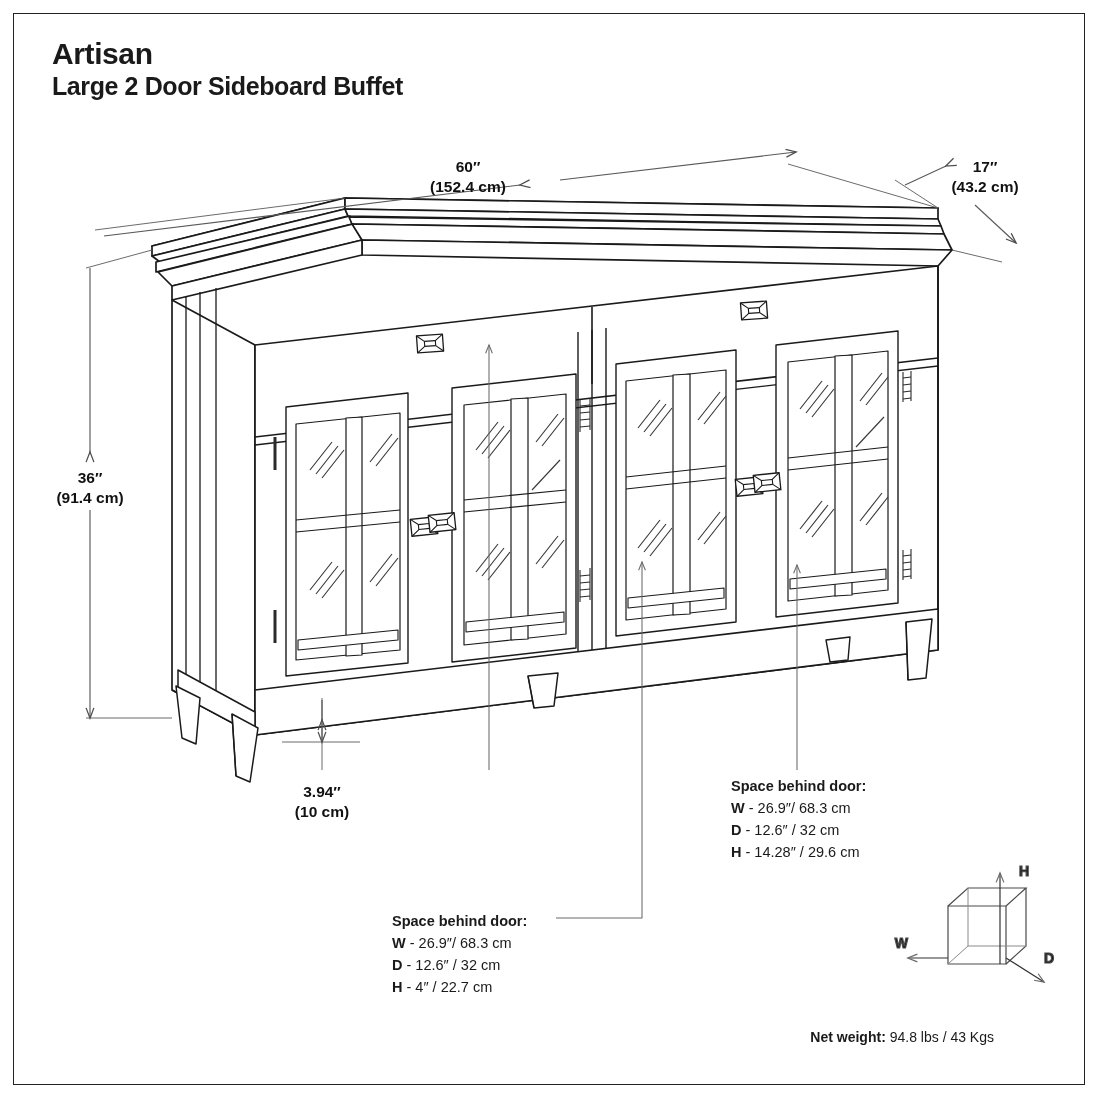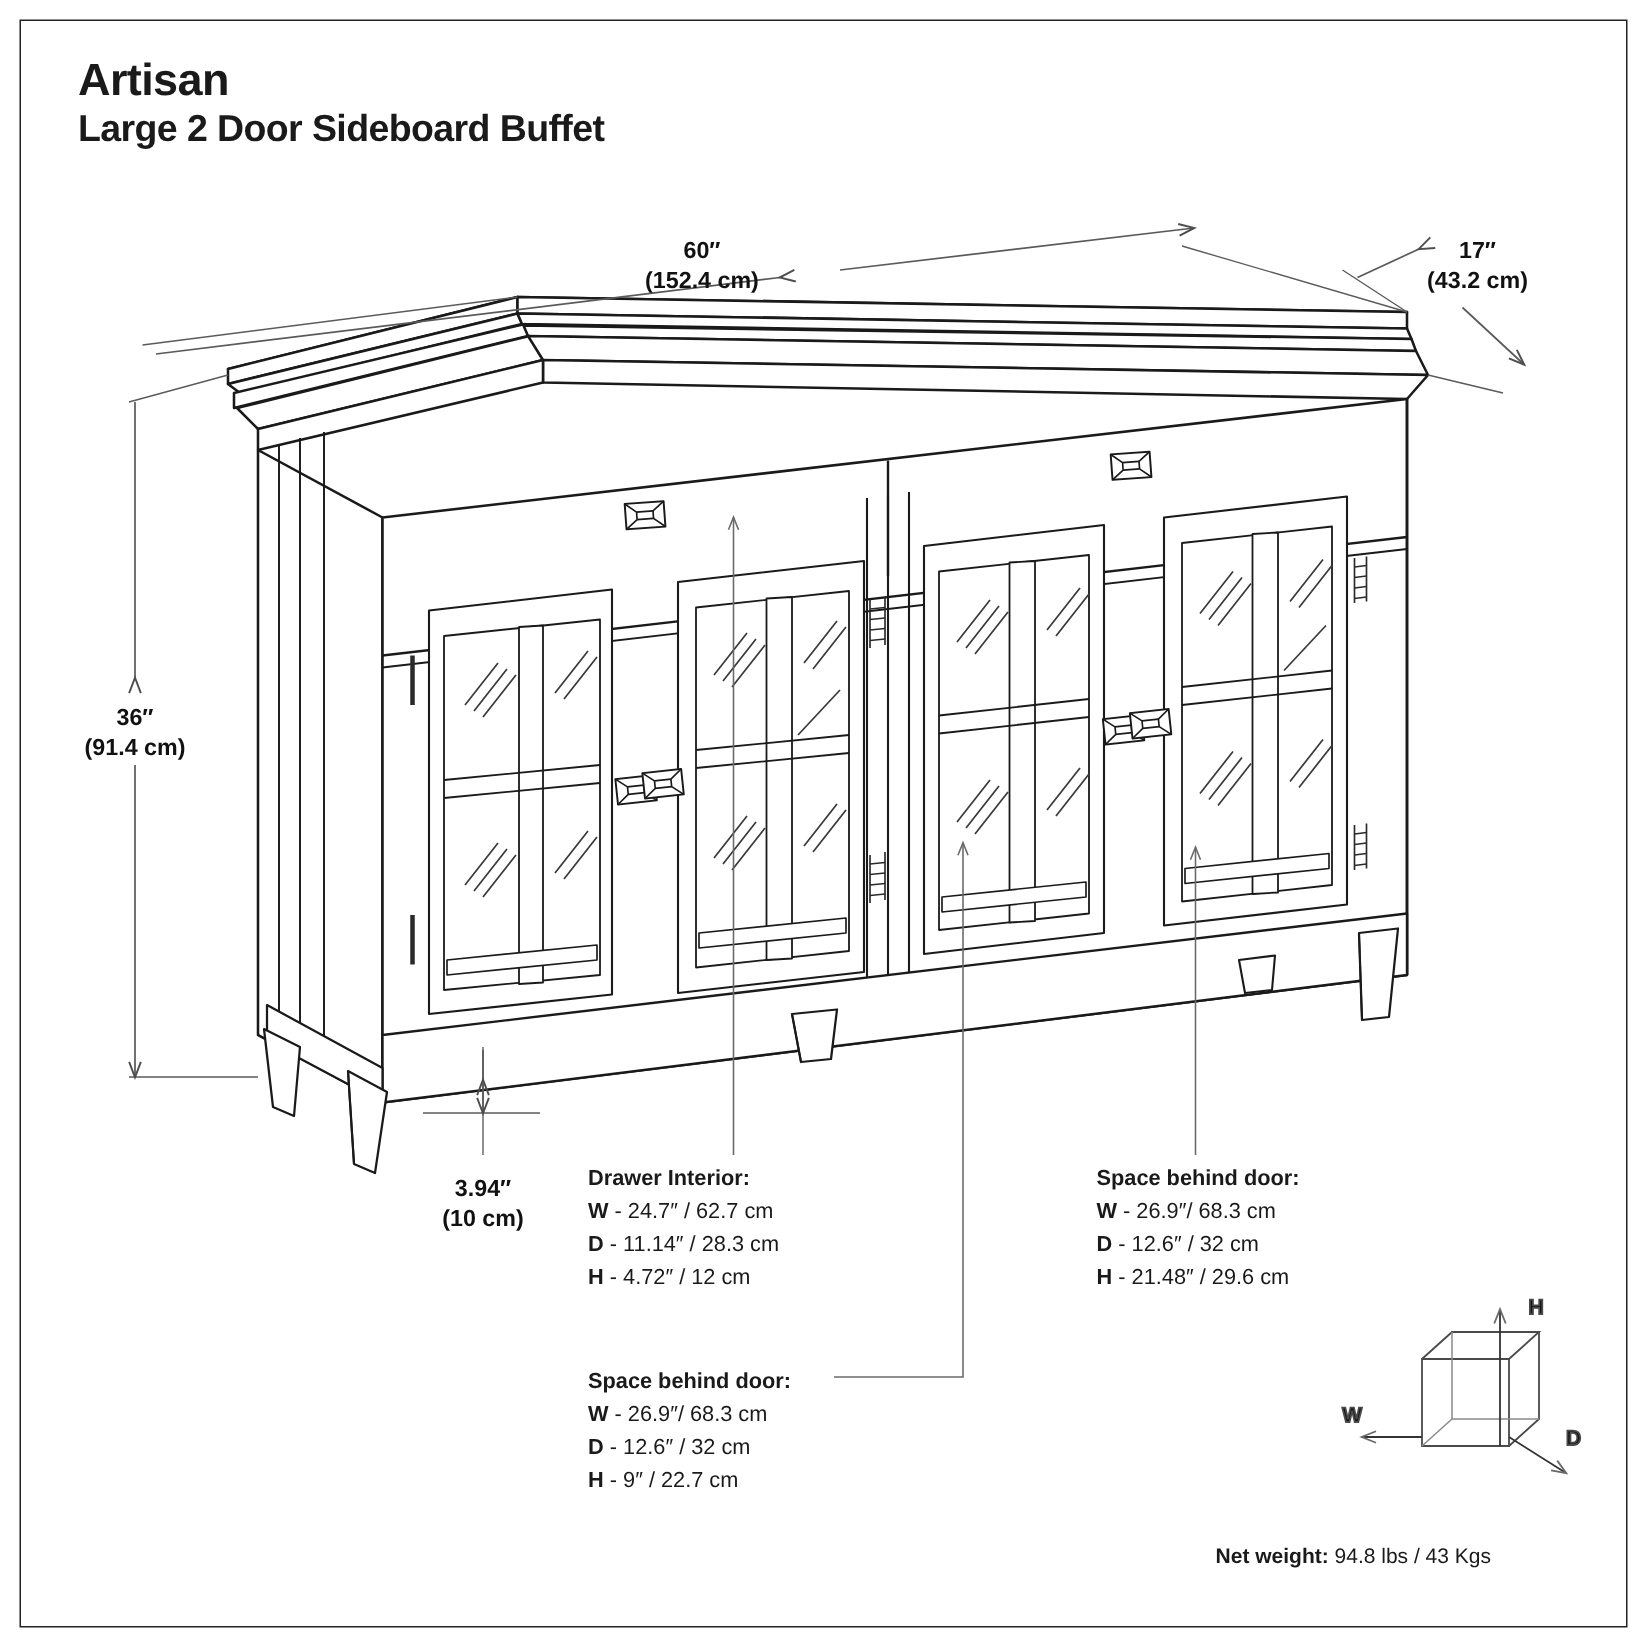--- a/index.html
+++ b/index.html
@@ -291,48 +291,39 @@
 
       <path d="M948,958 L908,958" stroke="#333" marker-end="url(#ahs)"></path>
 
       <path d="M1006,958 L1044,982" stroke="#333" marker-end="url(#ahs)"></path>
       <text class="cubelbl" x="1019" y="876">H</text>
       <text class="cubelbl" x="908" y="948" text-anchor="end">W</text>
       <text class="cubelbl" x="1044" y="963">D</text>
     </g>
   </svg>
 
-  <div class="blk" style="left:392px;top:775px;">
-    <div class="hd">Drawer Interior:</div>
-    <div><span class="ky">W</span>
-         <span>- 24.7″ /  62.7 cm</span></div>
-    <div><span class="ky">D</span>
-         <span>- 11.14″ / 28.3 cm</span></div>
-    <div><span class="ky">H</span>
-         <span>- 4.72″ / 12 cm</span></div>
-  </div>
 
   <div class="blk" style="left:731px;top:775px;">
     <div class="hd">Space behind door:</div>
     <div><span class="ky">W</span>
          <span>- 26.9″/ 68.3 cm</span></div>
     <div><span class="ky">D</span>
          <span>- 12.6″ / 32 cm</span></div>
     <div><span class="ky">H</span>
-         <span>- 21.48″ /  29.6 cm</span></div>
+         <span>- 14.28″ /  29.6 cm</span></div>
   </div>
 
   <div class="blk" style="left:392px;top:910px;">
     <div class="hd">Space behind door:</div>
     <div><span class="ky">W</span>
          <span>- 26.9″/ 68.3 cm</span></div>
     <div><span class="ky">D</span>
          <span>- 12.6″ / 32 cm</span></div>
     <div><span class="ky">H</span>
-         <span>- 9″ /  22.7 cm</span></div>
+         <span>- 4″ /  22.7 cm</span></div>
   </div>
 
   <div id="netw">
     <b>Net weight:</b>
     <span>94.8 lbs / 43 Kgs</span>
   </div>
 
 </div>
 
 </body></html>

